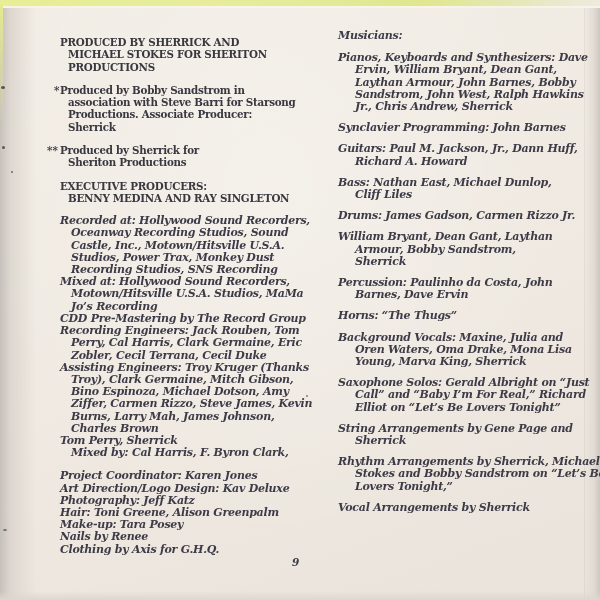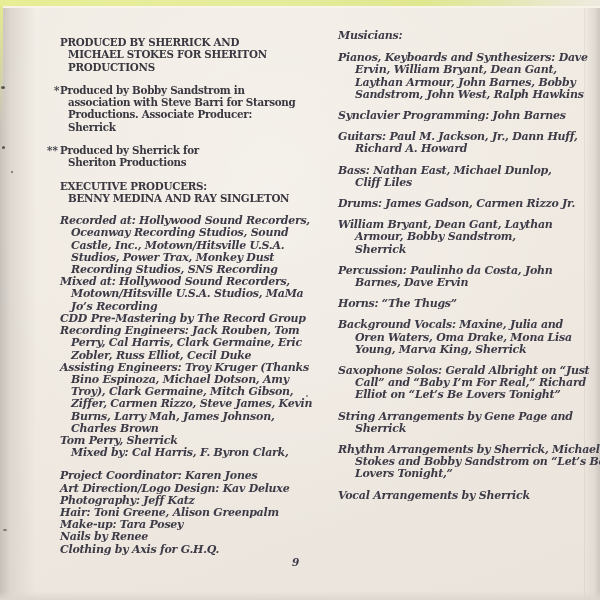--- a/index.html
+++ b/index.html
@@ -126,26 +126,26 @@
           <div class="line">Mixed at: Hollywood Sound Recorders,</div>
           <div class="line">Motown/Hitsville U.S.A. Studios, MaMa</div>
           <div class="line">Jo’s Recording</div>
         </div>
         <div class="iblock">
           <div class="line">CDD Pre-Mastering by The Record Group</div>
         </div>
         <div class="iblock">
           <div class="line">Recording Engineers: Jack Rouben, Tom</div>
           <div class="line">Perry, Cal Harris, Clark Germaine, Eric</div>
-          <div class="line">Zobler, Russ Elliot, Cecil Duke</div>
+          <div class="line">Zobler, Cecil Terrana, Cecil Duke</div>
         </div>
         <div class="iblock">
           <div class="line">Assisting Engineers: Troy Kruger (Thanks</div>
+          <div class="line">Troy), Clark Germaine, Mitch Gibson,</div>
           <div class="line">Bino Espinoza, Michael Dotson, Amy</div>
-          <div class="line">Troy), Clark Germaine, Mitch Gibson,</div>
           <div class="line">Ziffer, Carmen Rizzo, Steve James, Kevin</div>
           <div class="line">Burns, Larry Mah, James Johnson,</div>
           <div class="line">Charles Brown</div>
         </div>
         <div class="iblock">
           <div class="line">Tom Perry, Sherrick</div>
           <div class="line">Mixed by: Cal Harris, F. Byron Clark,</div>
         </div>
       </div>
     <div id="staff-credits" class="session staff">
@@ -175,20 +175,21 @@
 
   <div class="col col-right" id="right-credits">
       <div class="iblock">
         <div class="line">Musicians:</div>
       </div>
       <div class="iblock">
         <div class="line">Pianos, Keyboards and Synthesizers: Dave</div>
         <div class="line">Ervin, William Bryant, Dean Gant,</div>
         <div class="line">Laythan Armour, John Barnes, Bobby</div>
         <div class="line">Sandstrom, John West, Ralph Hawkins</div>
+        <div class="line">Jr., Chris Andrew, Sherrick</div>
       </div>
       <div class="iblock">
         <div class="line">Synclavier Programming: John Barnes</div>
       </div>
       <div class="iblock">
         <div class="line">Guitars: Paul M. Jackson, Jr., Dann Huff,</div>
         <div class="line">Richard A. Howard</div>
       </div>
       <div class="iblock">
         <div class="line">Bass: Nathan East, Michael Dunlop,</div>

